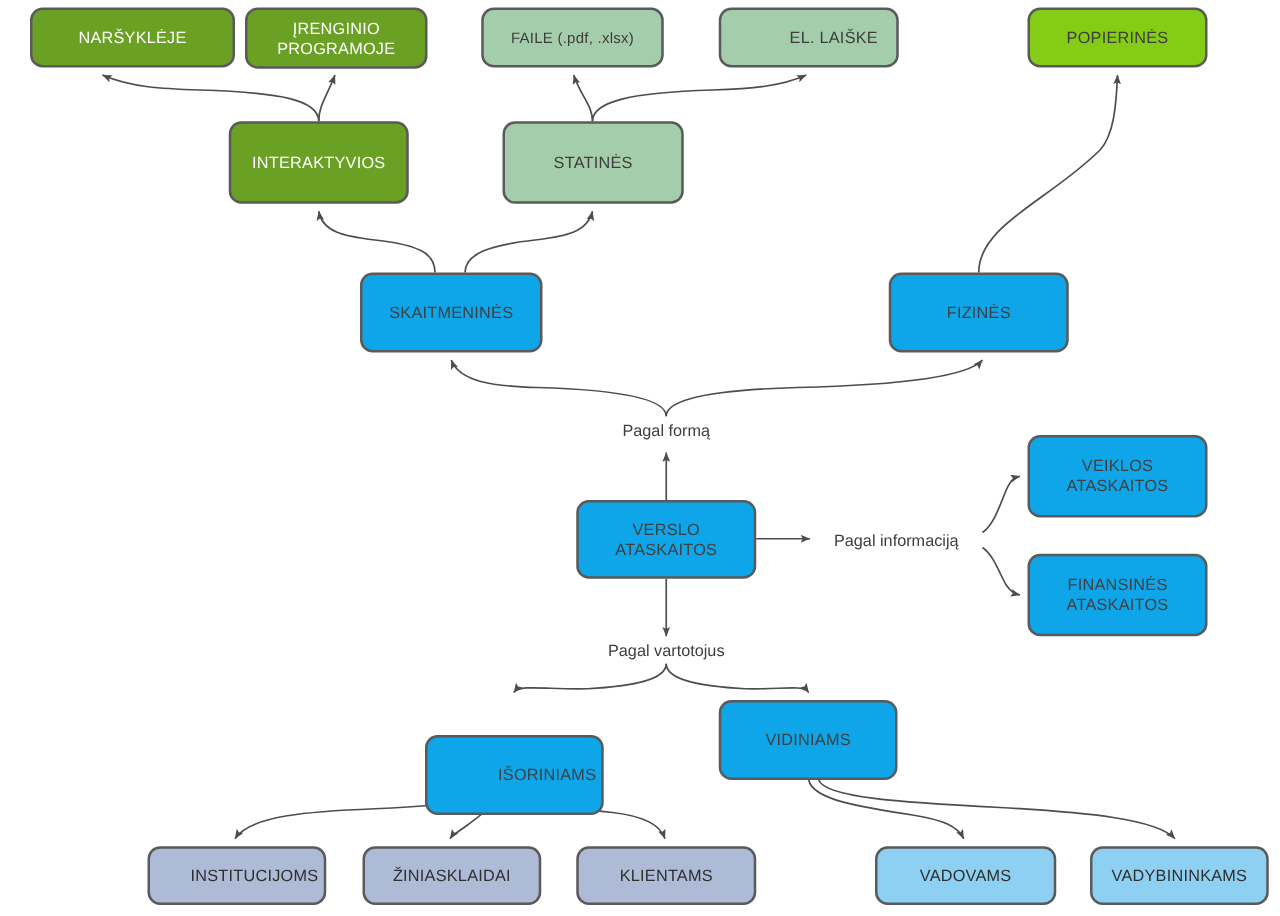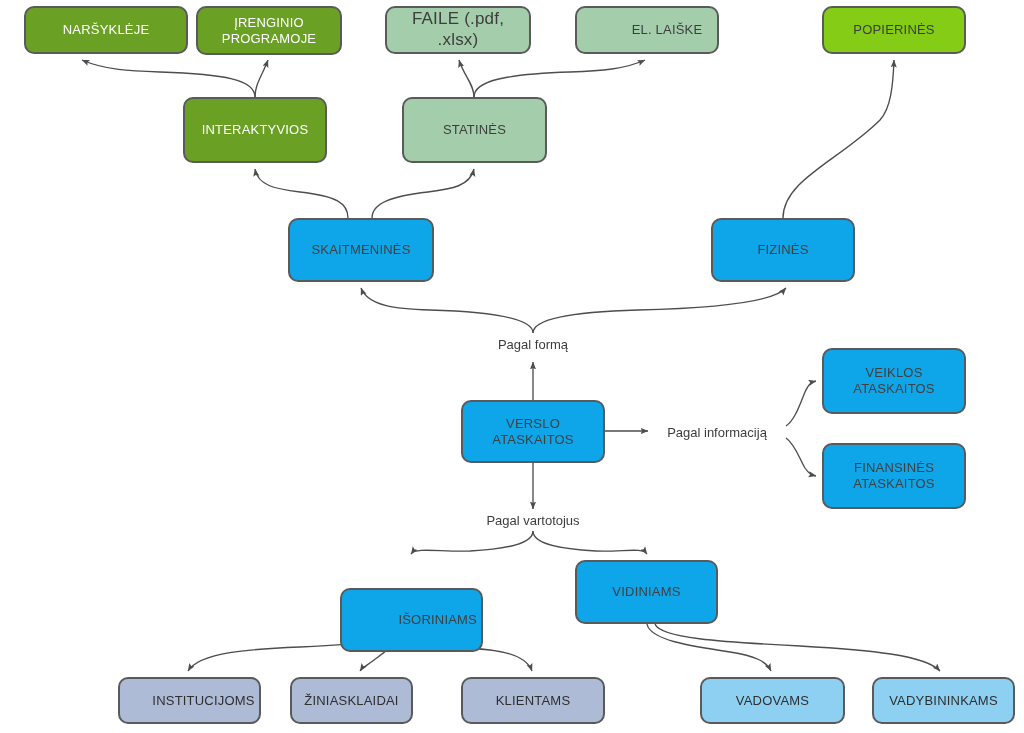--- a/index.html
+++ b/index.html
@@ -119,21 +119,21 @@
   </svg>
 
   <div id="nodes">
       <div class="node n-green" style="left: 8px; top: 6px; width: 164px; height: 48px; font-size: 13px; margin-left: 16px;">
         <span class="lbl">NARŠYKLĖJE</span>
       </div>
       <div class="node n-green" style="left: 196px; top: 6px; width: 146px; height: 49px; font-size: 13px;">
         <span class="lbl">ĮRENGINIO
 PROGRAMOJE</span>
       </div>
-      <div class="node n-lgreen" style="left: 385px; top: 6px; width: 146px; height: 48px; font-size: 17px;">
+      <div class="node n-lgreen" style="left: 385px; top: 6px; width: 146px; height: 48px; font-size: 12px;">
         <span class="lbl">FAILE (.pdf, .xlsx)</span>
       </div>
       <div class="node n-lgreen" style="left: 575px; top: 6px; width: 144px; height: 48px; font-size: 13px; padding-left: 40px;">
         <span class="lbl">EL. LAIŠKE</span>
       </div>
       <div class="node n-gold" style="left: 822px; top: 6px; width: 144px; height: 48px; font-size: 13px;">
         <span class="lbl">POPIERINĖS</span>
       </div>
       <div class="node n-green" style="left: 183px; top: 97px; width: 144px; height: 66px; font-size: 13px;">
         <span class="lbl">INTERAKTYVIOS</span>
@@ -161,21 +161,21 @@
       </div>
       <div class="node n-white" style="left: 340px; top: 588px; width: 143px; height: 64px; font-size: 13px; justify-content: flex-end;">
         <span class="lbl">IŠORINIAMS</span>
       </div>
       <div class="node n-white" style="left: 575px; top: 560px; width: 143px; height: 64px; font-size: 13px;">
         <span class="lbl">VIDINIAMS</span>
       </div>
       <div class="node n-lav" style="left: 118px; top: 677px; width: 143px; height: 47px; font-size: 13px; padding-left: 28px;">
         <span class="lbl">INSTITUCIJOMS</span>
       </div>
-      <div class="node n-lav" style="left: 290px; top: 677px; width: 123px; height: 47px; font-size: 13px;">
+      <div class="node n-lav" style="left: 290px; top: 677px; width: 143px; height: 47px; font-size: 13px;">
         <span class="lbl">ŽINIASKLAIDAI</span>
       </div>
       <div class="node n-lav" style="left: 461px; top: 677px; width: 144px; height: 47px; font-size: 13px;">
         <span class="lbl">KLIENTAMS</span>
       </div>
       <div class="node n-blue" style="left: 700px; top: 677px; width: 145px; height: 47px; font-size: 13px;">
         <span class="lbl">VADOVAMS</span>
       </div>
       <div class="node n-blue" style="left: 872px; top: 677px; width: 143px; height: 47px; font-size: 13px;">
         <span class="lbl">VADYBININKAMS</span>

